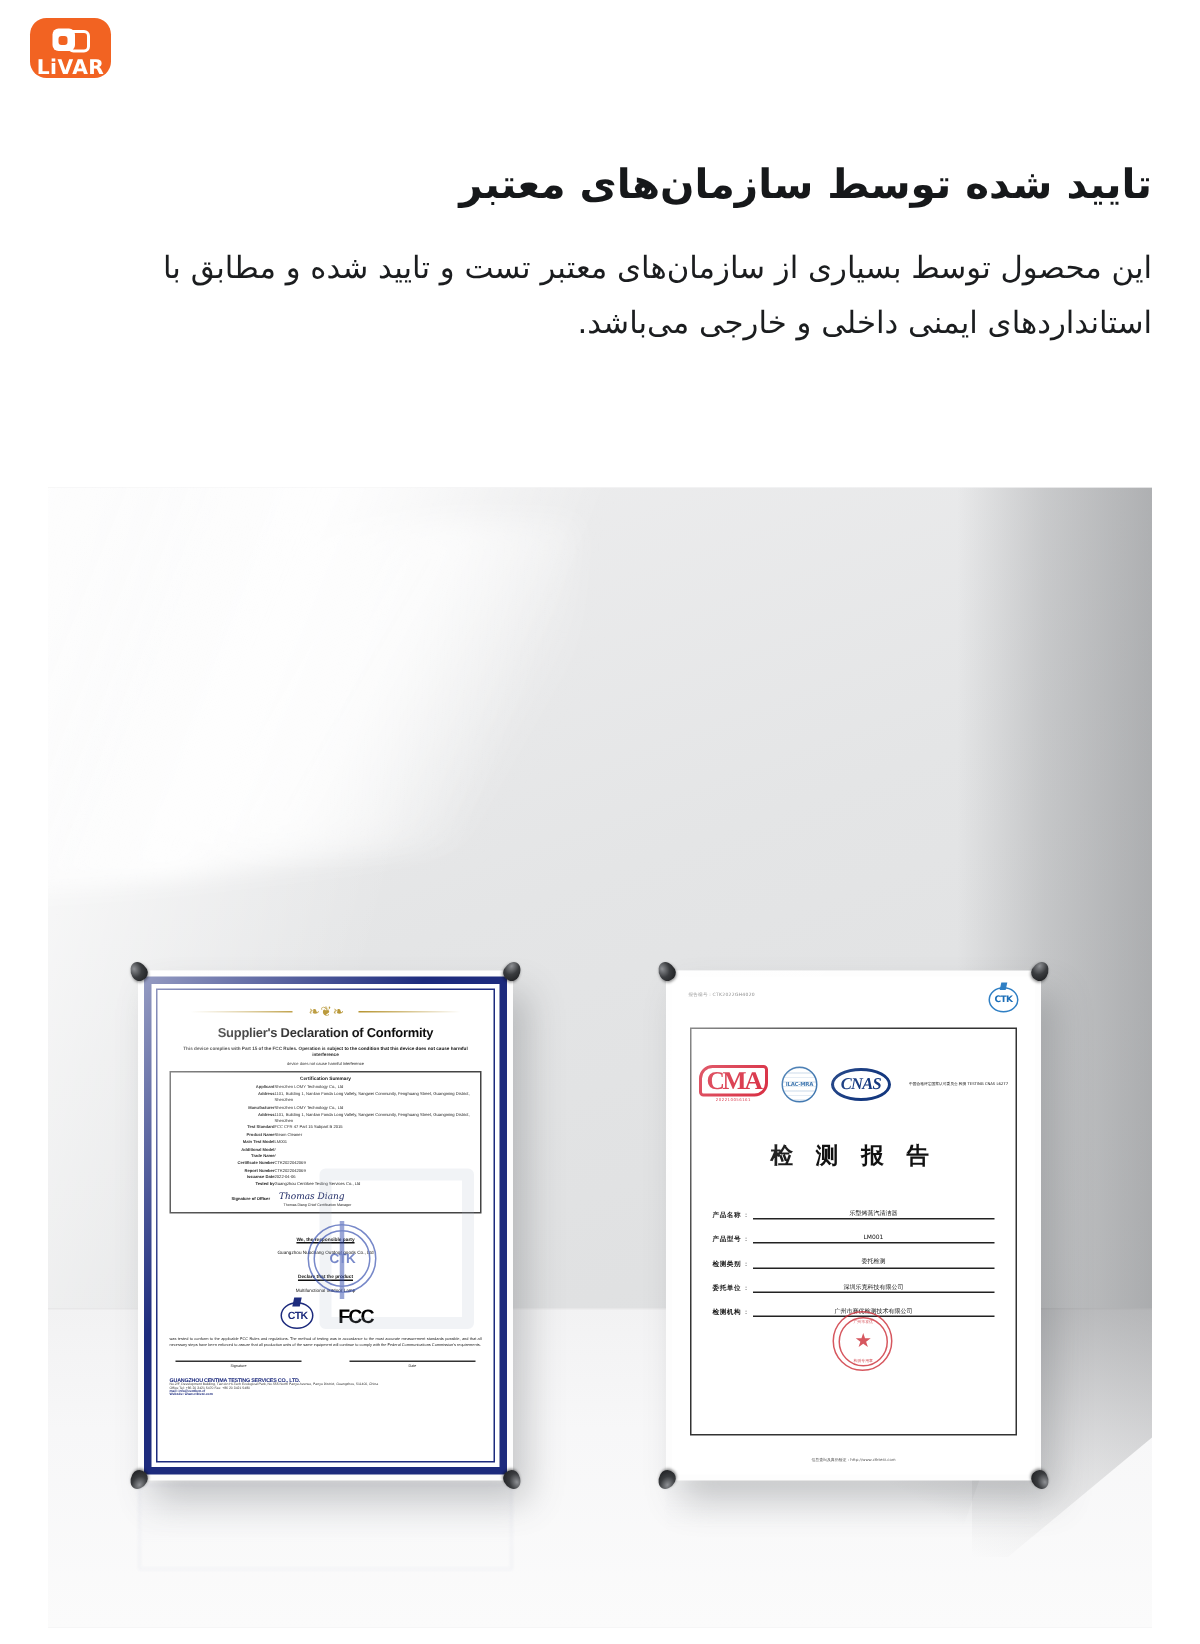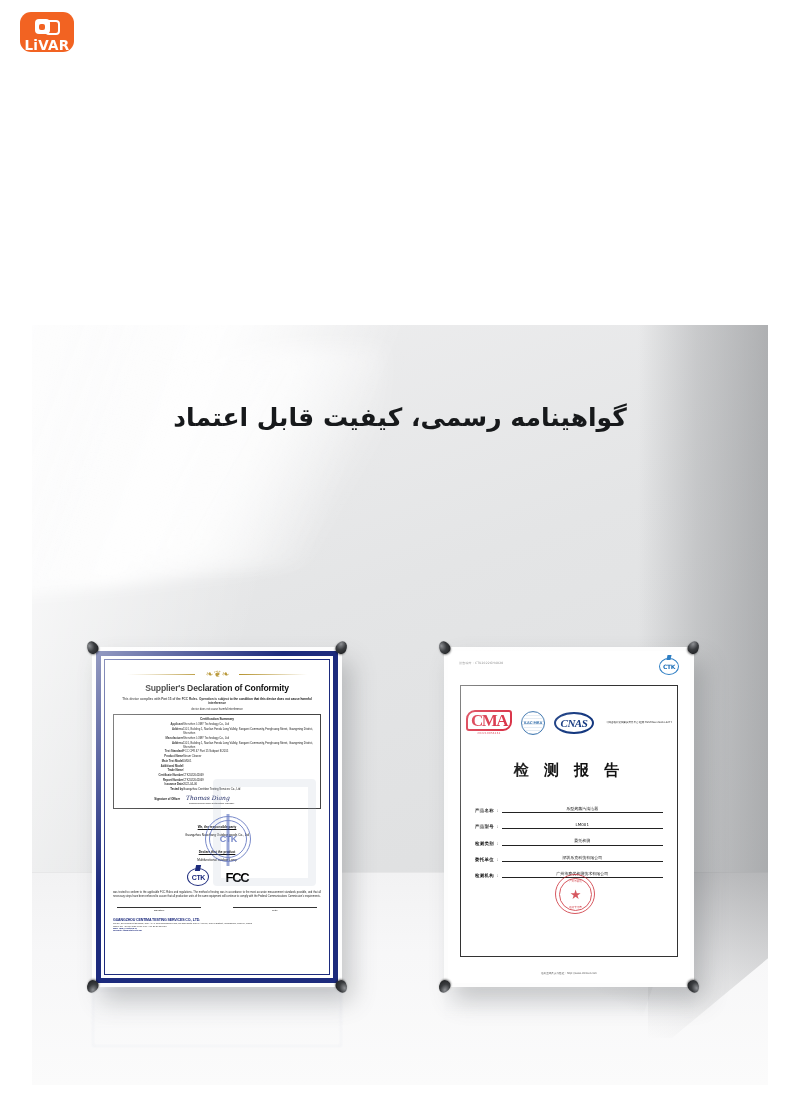--- a/index.html
+++ b/index.html
@@ -302,34 +302,35 @@
       <div class="logo-sq-back"></div>
       <div class="logo-sq-front">
           <div class="logo-dot"></div>
         </div>
     </div>
     <div class="logo-text">LiVAR</div>
   </div>
 </div>
 
 <div class="copy">
+  <h1 class="headline">تایید شده توسط سازمان‌های معتبر</h1>
+  <p class="body-copy">این محصول توسط بسیاری از سازمان‌های معتبر تست و تایید شده  و مطابق با استانداردهای ایمنی داخلی و خارجی می‌باشد.</p>
 </div>
 
 <div class="hero">
   <div class="wall">
     <div class="wall-streak"></div>
     <div class="wall-streak2"></div>
   </div>
   <div class="wall-shade"></div>
   <div class="floor"></div>
   <div class="floor-line"></div>
   <div class="floor-shade-r"></div>
   <div class="floor-shade-l"></div>
 
-  <div class="hero-caption">گواهینامه رسمی، کیفیت قابل اعتماد</div>
 
   <div class="reflection" style="left:60px; top:664px; width:250px; height:58px;">
     <div class="refl-border"></div>
   </div>
   <div class="reflection" style="left:412px; top:664px; width:250px; height:46px; opacity:.07;"></div>
 
   <div class="frame" id="frame-left">
     <div class="mount tl"></div>
     <div class="mount tr"></div>
     <div class="mount bl"></div>

